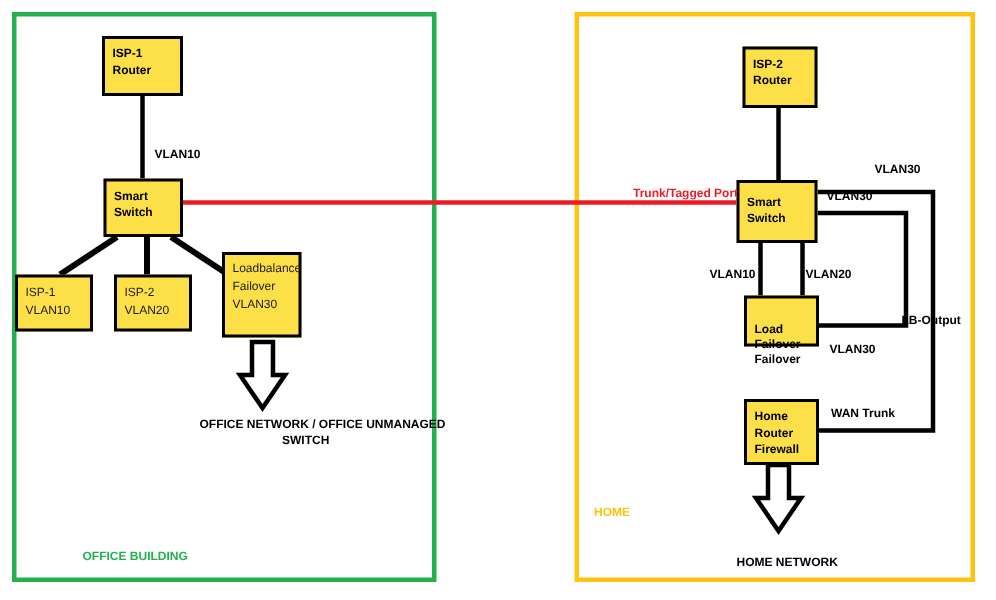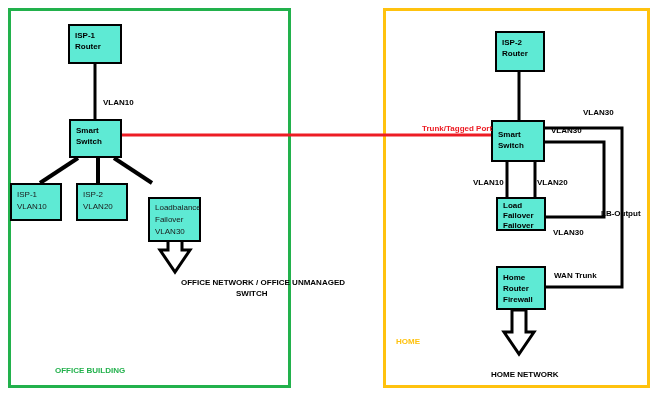--- a/index.html
+++ b/index.html
@@ -41,21 +41,21 @@
     left: 383px;
     top: 8px;
     width: 267px;
     height: 380px;
     border: 3px solid #ffc20e;
   }
   .node {
     position: absolute;
     box-sizing: border-box;
     border: 2px solid #000000;
-    background: #5eead4;
+    background: #fde047;
     color: #000000;
     font-size: 8px;
     font-weight: bold;
     line-height: 11px;
     padding: 4px 5px 0 5px;
     letter-spacing: 0px;
   }
   .node.plain {
     font-weight: normal;
     font-size: 8px;
@@ -78,21 +78,20 @@
     color: #ed1c24;
   }
   .lbl.green {
     color: #22b14c;
   }
   .lbl.yellow {
     color: #ffc20e;
   }
   .lbl.center {
     text-align: center;
-    margin-left: 48px;
   }
 </style>
 </head>
 <body>
 
 <div id="canvas">
 
   <div class="zone zone-office"></div>
   <div class="zone zone-home"></div>
 
@@ -136,37 +135,37 @@
   <div class="node plain" style="left:10px; top:183px; width:52px; height:38px;">
     <span>ISP-1</span>
     <span>VLAN10</span>
   </div>
 
   <div class="node plain" style="left:76px; top:183px; width:52px; height:38px;">
     <span>ISP-2</span>
     <span>VLAN20</span>
   </div>
 
-  <div class="node plain" style="left:148px; top:197px; width:53px; height:45px; padding-top:3px;">
+  <div class="node plain" style="left:148px; top:168px; width:53px; height:57px; padding-top:3px;">
     <span>Loadbalance</span>
     <span>Failover</span>
     <span>VLAN30</span>
   </div>
 
   <div class="node" style="left:495px; top:31px; width:50px; height:41px;">
     <span>ISP-2</span>
     <span>Router</span>
   </div>
 
   <div class="node" style="left:491px; top:120px; width:54px; height:42px; padding-top:7px;">
     <span>Smart</span>
     <span>Switch</span>
   </div>
 
-  <div class="node" style="left:496px; top:197px; width:50px; height:34px; padding-top:2px; line-height:10px;">
+  <div class="node" style="left:496px; top:197px; width:50px; height:34px; padding-top:16px; line-height:10px;">
     <span>Load</span>
     <span>Failover</span>
     <span>Failover</span>
   </div>
 
   <div class="node" style="left:496px; top:266px; width:50px; height:44px; padding-top:4px; line-height:11px;">
     <span>Home</span>
     <span>Router</span>
     <span>Firewall</span>
   </div>

